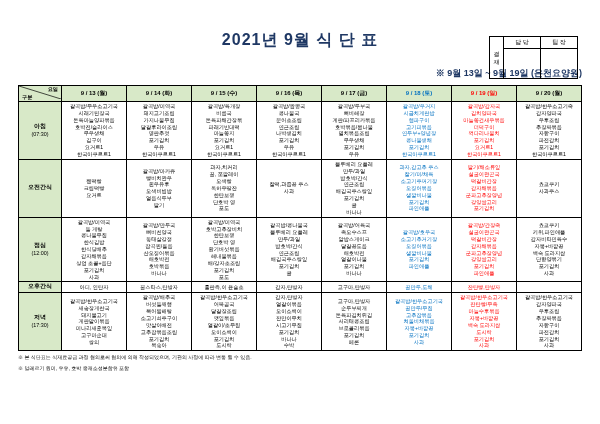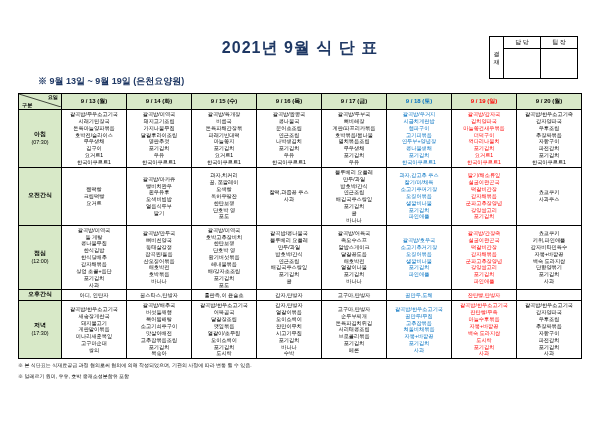--- a/index.html
+++ b/index.html
@@ -12,21 +12,21 @@
     background: #ffffff;
     font-family: "Liberation Sans", sans-serif;
     color: #000000;
     overflow: hidden;
   }
   .page {
     position: relative;
     width: 600px;
     height: 424px;
     box-sizing: border-box;
-    padding: 28px 18px 0 18px;
+    padding: 20px 18px 0 18px;
   }
   .title {
     text-align: center;
     font-size: 16px;
     font-weight: bold;
     letter-spacing: 1px;
     color: #1f3864;
     margin-top: 10px;
     margin-bottom: 10px;
   }
@@ -55,20 +55,21 @@
   }
   .signbox .cell {
     width: 34px;
     height: 27px;
   }
   .period {
     font-size: 9px;
     font-weight: bold;
     color: #1f3864;
     margin: 16px 0 5px 20px;
+    text-align: right;
   }
   table.menu {
     border-collapse: collapse;
     width: 100%;
     table-layout: fixed;
     font-size: 5.2px;
     line-height: 1.32;
   }
   table.menu td, table.menu th {
     border: 1px solid #000;

